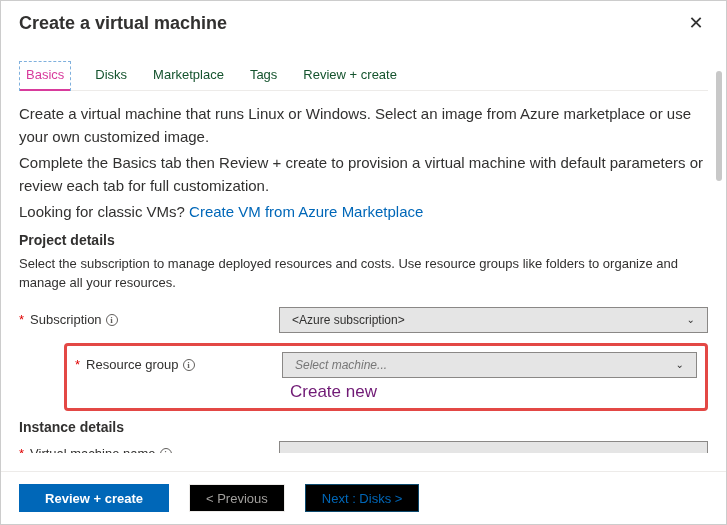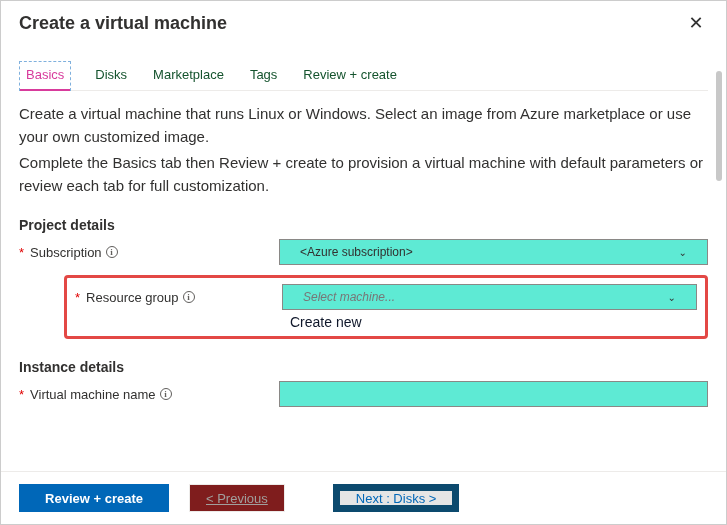--- a/index.html
+++ b/index.html
@@ -79,21 +79,21 @@
   .intro {
     font-size: 15px;
     color: #323130;
     line-height: 1.5;
     margin-bottom: 4px;
   }
   .intro a { color: #0067b8; text-decoration: none; }
   .section-title {
     font-size: 14px;
     font-weight: 600;
-    margin-top: 20px;
+    margin-top: 8px;
     margin-bottom: 6px;
   }
   .section-desc {
     font-size: 13px;
     line-height: 1.5;
     margin-bottom: 14px;
   }
   .field-row {
     display: flex;
     align-items: center;
@@ -121,22 +121,22 @@
     font-style: normal;
     font-family: Georgia, serif;
   }
   .field-control {
     flex: 1;
   }
   .select-box, .text-input {
     width: 100%;
     height: 26px;
     border: 1px solid #8a8886;
-    background: #5eead4;
-    padding: 0 20px;
+    background: #e5e5e5;
+    padding: 0 12px;
     font-size: 12px;
     display: flex;
     align-items: center;
     justify-content: space-between;
     cursor: pointer;
   }
   .text-input { cursor: text; }
   .select-box .chev {
     font-size: 10px;
     color: #333;
@@ -148,22 +148,22 @@
   .highlight-box {
     border: 3px solid #e34845;
     border-radius: 4px;
     padding: 6px 8px 6px 8px;
     margin-left: 45px;
     margin-bottom: 8px;
   }
   .highlight-box .field-row { margin-bottom: 2px; }
   .highlight-box .field-label { width: 207px; }
   .create-new {
-    color: #0f172a;
-    font-size: 14px;
+    color: #701a75;
+    font-size: 17px;
     margin-left: 215px;
     display: inline-block;
     cursor: pointer;
     margin-top: 2px;
   }
   .footer {
     position: absolute;
     left: 0; right: 0; bottom: 0;
     border-top: 1px solid #edebe9;
     background: #fff;
@@ -181,31 +181,29 @@
     background: #fff;
   }
   .btn-primary {
     background: #0067b8;
     color: #fff;
     font-weight: 600;
     min-width: 150px;
     text-align: center;
   }
   .btn-disabled {
-    background: #7f1d1d;
+    background: #000000;
     color: #a19f9d;
     border-color: #edebe9;
     cursor: default;
-    text-decoration: underline;
   }
   .btn-outline {
-    border: 7px solid #0c4a6e;
+    border: 1px solid #0c4a6e;
     color: #0067b8;
-    background: #e5e5e5;
-    margin-left: 28px;
+    background: #000000;
   }
 </style>
 </head>
 <body>
 
 <div class="header">
   <h1>Create a virtual machine</h1>
   <button class="close-btn">
     <span>✕</span>
   </button>
@@ -216,22 +214,26 @@
   <div class="tabs">
     <div class="tab active">Basics</div>
     <div class="tab">Disks</div>
     <div class="tab">Marketplace</div>
     <div class="tab">Tags</div>
     <div class="tab">Review + create</div>
   </div>
 
   <p class="intro">Create a virtual machine that runs Linux or Windows. Select an image from Azure marketplace or use your own customized image.</p>
   <p class="intro">Complete the Basics tab then Review + create to provision a virtual machine with default parameters or review each tab for full customization.</p>
+  <p class="intro">
+    <span>Looking for classic VMs?  </span><a href="#">Create VM from Azure Marketplace</a>
+  </p>
 
   <div class="section-title">Project details</div>
+  <p class="section-desc">Select the subscription to manage deployed resources and costs. Use resource groups like folders to organize and manage all your resources.</p>
 
   <div class="field-row">
     <div class="field-label">
       <span class="required">*</span>
       <span>Subscription</span>
       <span class="info-icon">i</span>
     </div>
     <div class="field-control">
       <div class="select-box">
         <span>&lt;Azure subscription&gt;</span>

